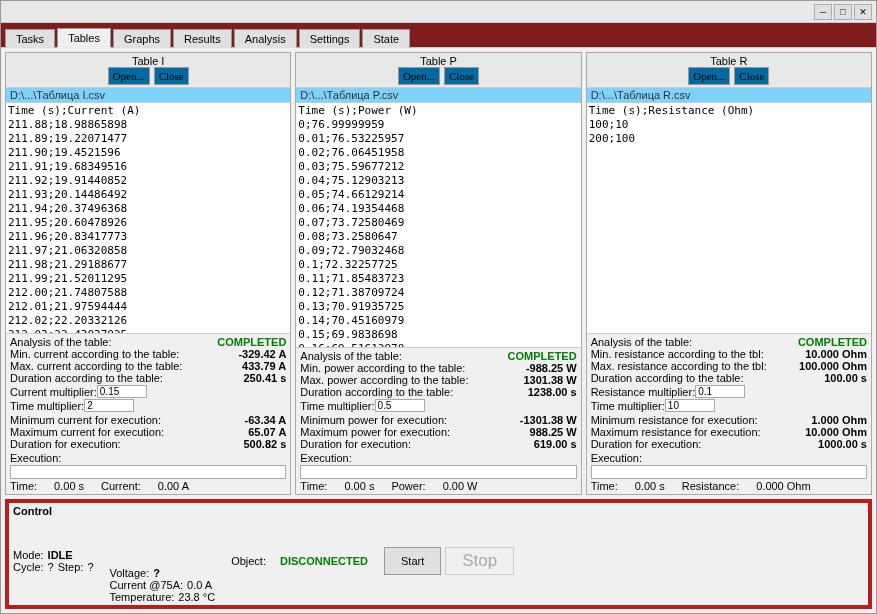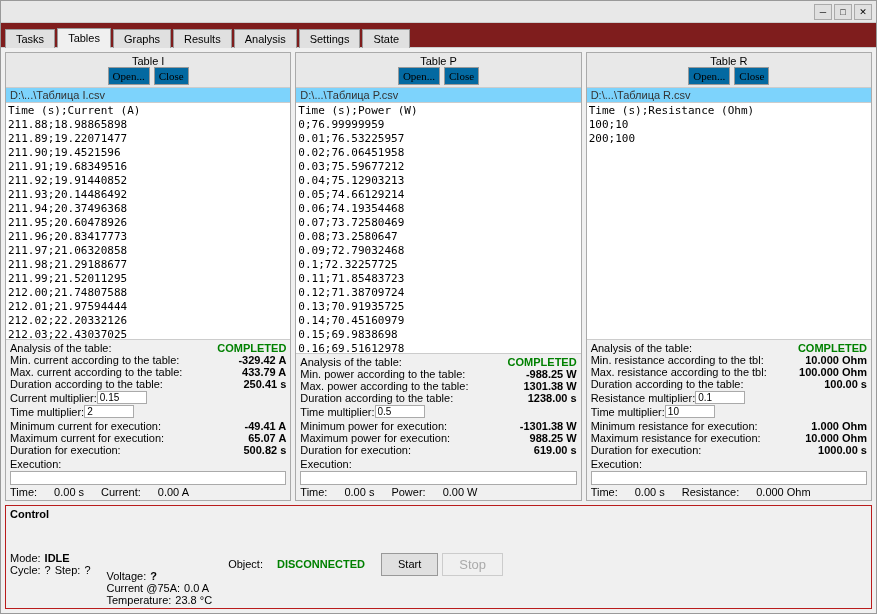--- a/index.html
+++ b/index.html
@@ -187,21 +187,21 @@
       background: #e0e0e0;
       cursor: pointer;
       font-size: 11px;
     }
     .stop-btn {
       padding: 3px 16px;
       border: 1px solid #ccc;
       background: #f0f0f0;
       color: #aaa;
       cursor: default;
-      font-size: 13px;
+      font-size: 17px;
     }
     .black-bold { color: #000; font-weight: bold; }
     .completed { color: #008000; font-weight: bold; }
   </style>
 </head>
 <body>
 
 <div class="window">
 
   <div class="titlebar">
@@ -274,21 +274,21 @@
             <span>Current multiplier:</span>
             <input class="multiplier-input" value="0.15" style="">
           </div>
           <div class="multiplier-row">
             <span>Time multiplier:</span>
             <input class="multiplier-input" value="2" style="">
           </div>
           <div class="min-max-area">
             <div class="min-max-row">
               <span>Minimum current for execution:</span>
-              <span class="black-bold">-49.41 A</span>
+              <span class="black-bold">-63.34 A</span>
             </div>
             <div class="min-max-row">
               <span>Maximum current for execution:</span>
               <span class="black-bold">65.07 A</span>
             </div>
             <div class="min-max-row">
               <span>Duration for execution:</span>
               <span class="black-bold">500.82 s</span>
             </div>
           </div>
@@ -443,21 +443,21 @@
               <span>0.00 s</span>
               <span>Resistance:</span>
               <span>0.000 Ohm</span>
             </div>
           </div>
         </div>
       </div>
 
     </div>
 
-    <div style="border:1px solid #b91c1c; background:#f0f0f0; padding: 2px 4px;">
+    <div style="border:4px solid #b91c1c; background:#f0f0f0; padding: 2px 4px;">
       <div style="font-size:11px; font-weight:bold; margin-bottom:2px;">Control</div>
       <div style="display:flex; align-items:center; gap:16px;">
         <div>
           <div style="display:flex; gap:4px; font-size:11px;">
             <span>Mode:</span>
             <span style="font-weight:bold;">IDLE</span>
           </div>
           <div style="display:flex; gap:4px; font-size:11px;justify-content:flex-end;">
             <span>Cycle:</span>
             <span>?</span>

